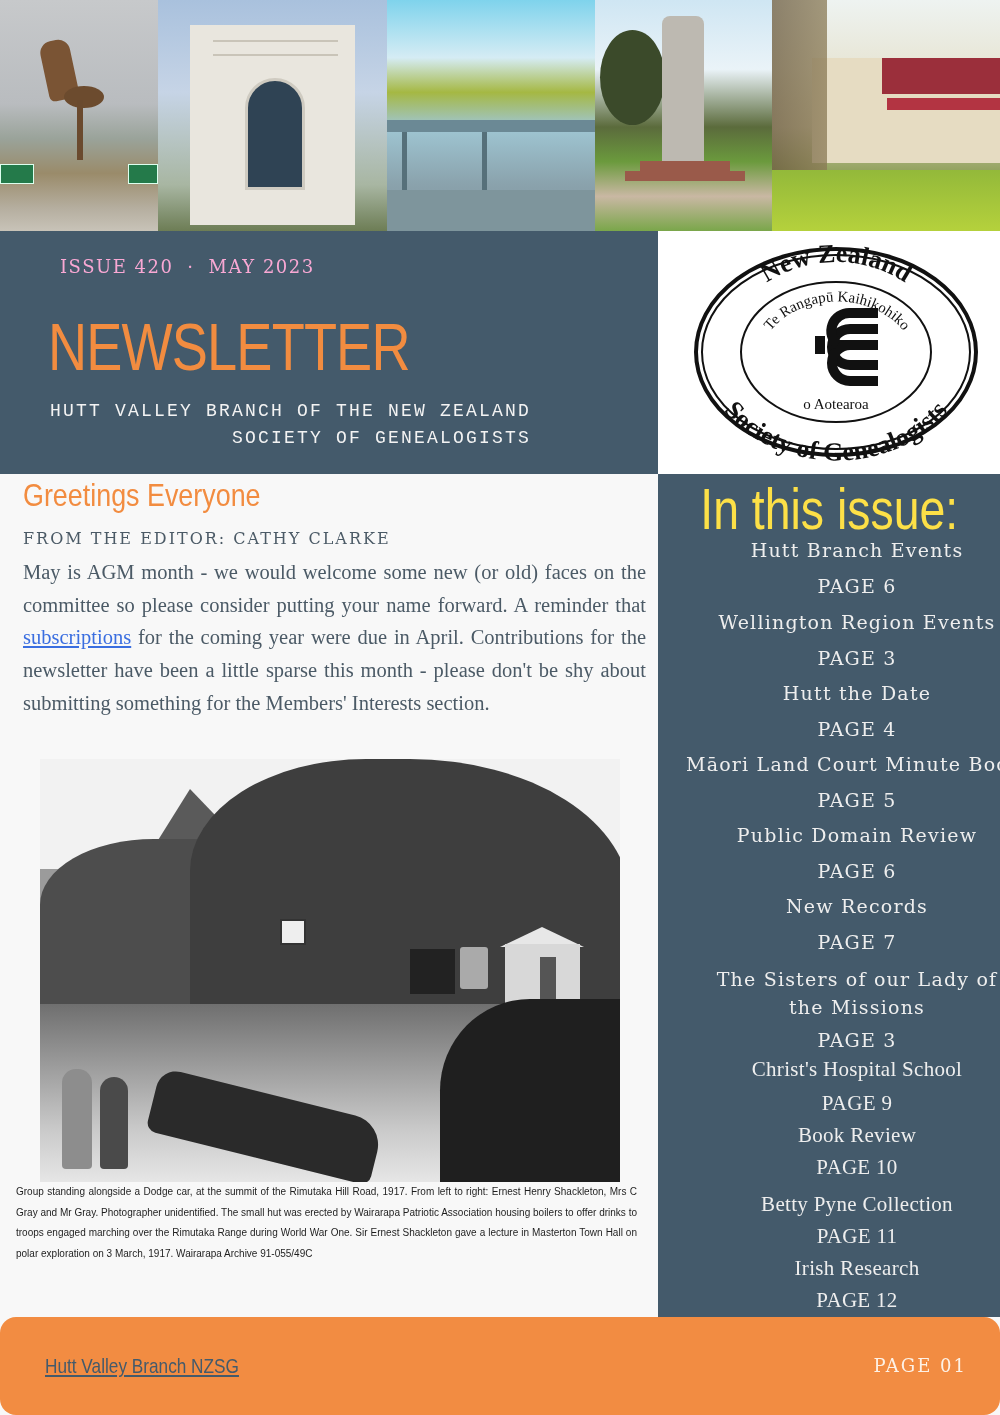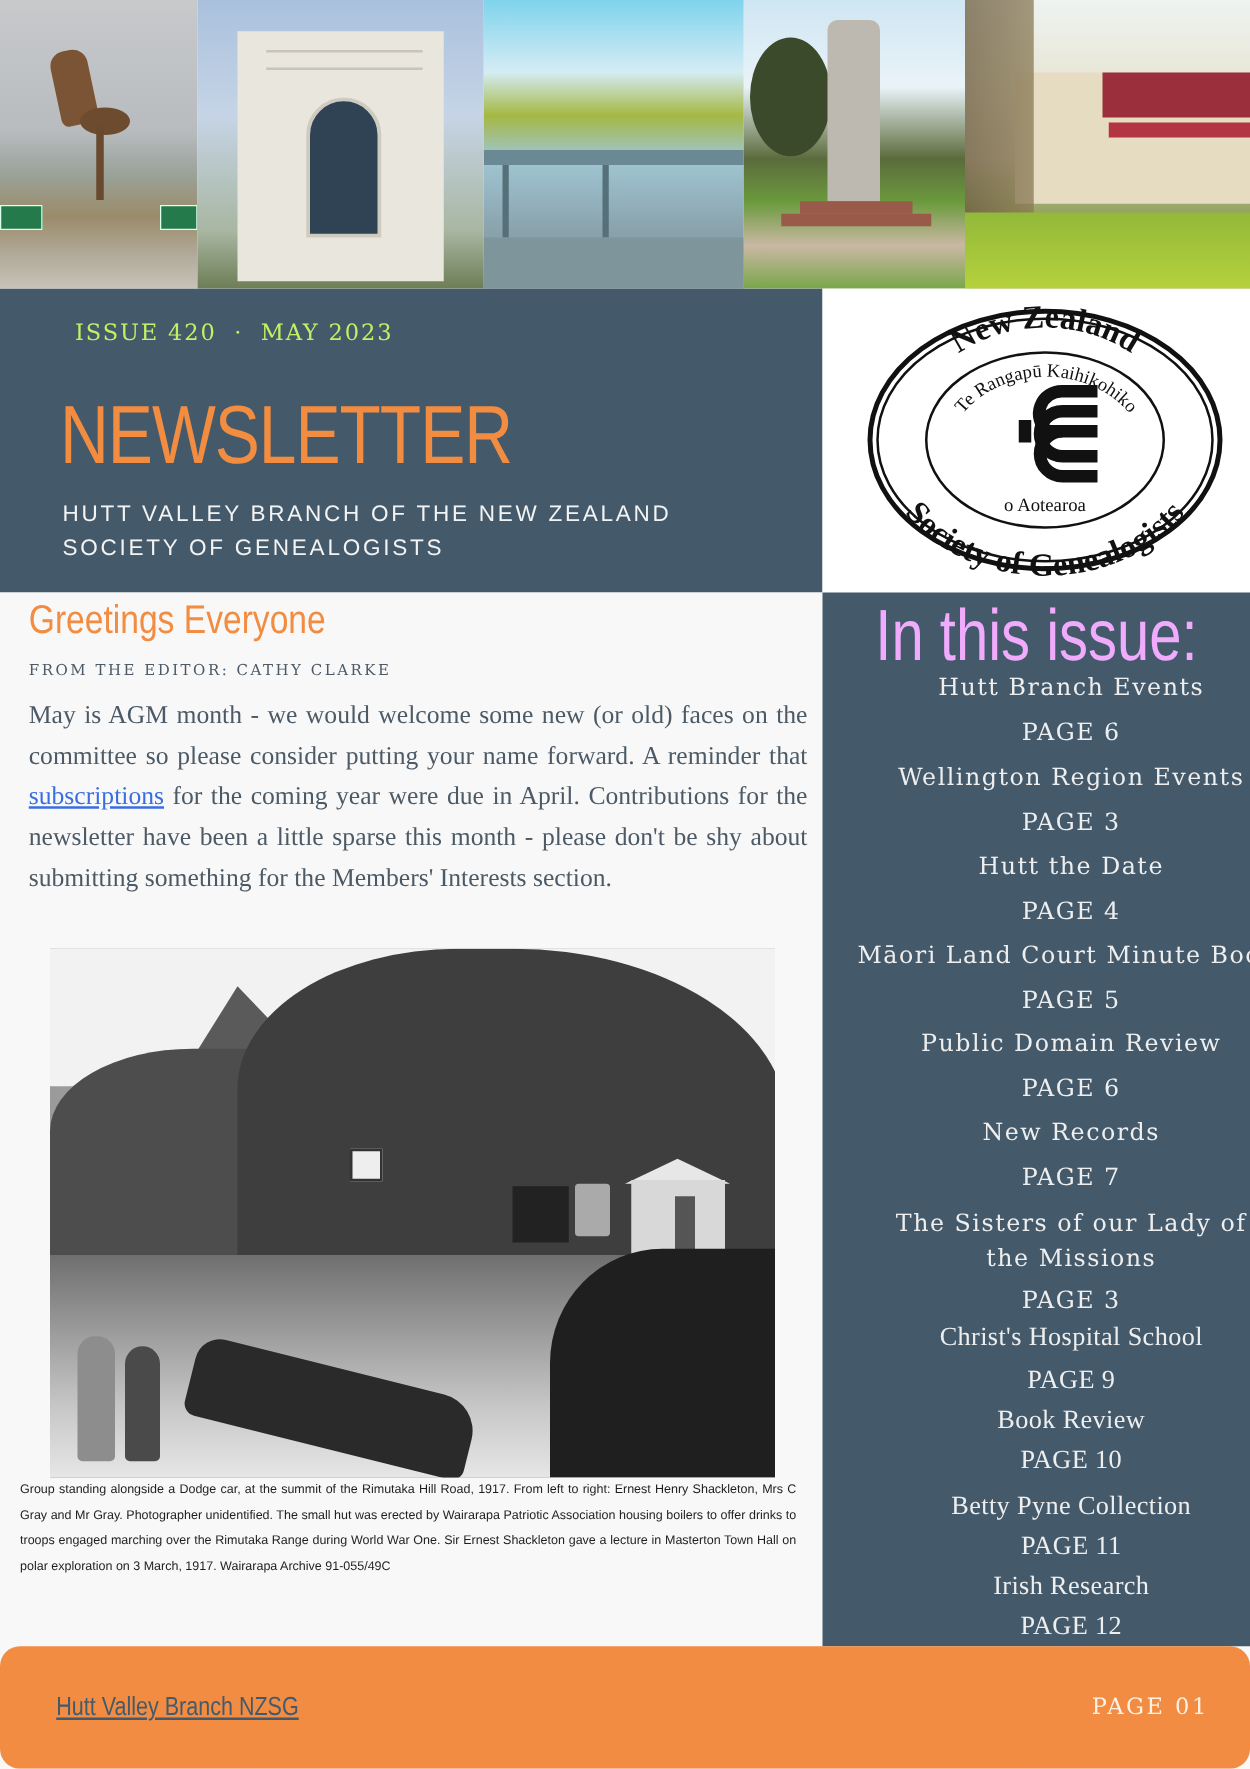--- a/index.html
+++ b/index.html
@@ -30,33 +30,33 @@
   .monument-step { position:absolute; height:10px; background:#9a5a4a; }
   .palm { position:absolute; left:5px; top:30px; width:65px; height:95px; border-radius:50%; background:#3b4a2a; }
   .house { position:absolute; left:40px; top:58px; width:188px; height:105px; background:#e6dcc2; }
   .house-roof { position:absolute; left:110px; top:58px; width:118px; height:36px; background:#9b2f3b; }
   .house-veranda { position:absolute; left:115px; top:98px; width:113px; height:12px; background:#b33442; }
   .tree { position:absolute; left:0; top:0; width:55px; height:180px; background:linear-gradient(90deg,#6b5b3f,#8a7a55); opacity:.75; }
   .lawn { position:absolute; left:0; top:170px; width:228px; height:61px; background:linear-gradient(180deg,#93b93a,#b5d13c); }
 
   
   .header-band { position:absolute; left:0; top:231px; width:658px; height:243px; background:#445a6b; }
-  .issue-line { position:absolute; left:60px; top:25px; color:#bef264; font-family:"DejaVu Serif", serif; font-size:18px; letter-spacing:1.5px; }
+  .issue-line { position:absolute; left:60px; top:25px; color:#f9a8d4; font-family:"DejaVu Serif", serif; font-size:18px; letter-spacing:1.5px; }
   .issue-line .dot { margin: 0 14px; }
   .newsletter-title { position:absolute; left:48px; top:78px; color:#f28c40; font-family:"Liberation Sans", sans-serif; font-size:66px; font-weight:400; letter-spacing:-1px; transform: scaleX(0.82); transform-origin: left top; }
-  .branch-subtitle { position:absolute; left:50px; top:167px; color:#f3f3f3; font-family:Liberation Sans, sans-serif; font-size:18px; letter-spacing:2.2px; line-height:27px; text-transform:uppercase; }
+  .branch-subtitle { position:absolute; left:50px; top:167px; color:#f3f3f3; font-family:Liberation Mono, monospace; font-size:18px; letter-spacing:2.2px; line-height:27px; text-transform:uppercase;text-align:right; }
 
   
   .logo-box { position:absolute; left:658px; top:231px; width:342px; height:243px; background:#ffffff; }
   .logo-svg { position:absolute; left:30px; top:10px; width:296px; height:222px; }
 
   
   .content { position:absolute; left:0; top:474px; width:658px; height:843px; background:#f8f8f8; }
   .greeting-title { position:absolute; left:23px; top:3px; color:#f28c40; font-family:"Liberation Sans", sans-serif; font-size:32px; transform: scaleX(0.84); transform-origin:left top; white-space:nowrap; }
-  .editor-line { position:absolute; left:23px; top:55px; color:#4b5a66; font-family:"DejaVu Serif", serif; font-size:12px; letter-spacing:2px; }
+  .editor-line { position:absolute; left:23px; top:55px; color:#4b5a66; font-family:"DejaVu Serif", serif; font-size:16px; letter-spacing:2px; }
   .intro-text { position:absolute; left:23px; top:82px; width:623px; color:#4b5a66; font-family:"Liberation Serif", serif; font-size:20.5px; line-height:32.7px; text-align:justify; }
   .intro-text a { color:#3a6ee0; text-decoration:underline; }
 
   .photo-historic { position:absolute; left:40px; top:285px; width:580px; height:423px; background:#9b9b9b; overflow:hidden; }
   .ph-sky { position:absolute; left:0; top:0; width:580px; height:110px; background:#f2f2f2; }
   .ph-mountain { position:absolute; left:0; top:30px; width:0; height:0; border-left:150px solid transparent; border-right:230px solid transparent; border-bottom:240px solid #5a5a5a; }
   .ph-hill { position:absolute; left:150px; top:0px; width:440px; height:280px; border-radius:40% 50% 0 0; background:#3e3e3e; }
   .ph-hill-left { position:absolute; left:0; top:80px; width:380px; height:220px; border-radius:30% 60% 0 0; background:#4d4d4d; }
   .ph-ground { position:absolute; left:0; top:245px; width:580px; height:178px; background:linear-gradient(180deg,#6f6f6f,#c9c9c9 70%,#e6e6e6); }
   .ph-bush { position:absolute; left:400px; top:240px; width:180px; height:183px; border-radius:50% 0 0 0; background:#1f1f1f; }
@@ -67,21 +67,21 @@
   .ph-box { position:absolute; left:370px; top:190px; width:45px; height:45px; background:#222; }
   .ph-sign { position:absolute; left:240px; top:160px; width:26px; height:26px; background:#eee; border:2px solid #333; }
   .ph-car { position:absolute; left:110px; top:335px; width:230px; height:65px; background:#2a2a2a; border-radius:20px 30px 10px 10px; transform: rotate(14deg); }
   .ph-person1 { position:absolute; left:22px; top:310px; width:30px; height:100px; background:#8d8d8d; border-radius:14px 14px 4px 4px; }
   .ph-person2 { position:absolute; left:60px; top:318px; width:28px; height:92px; background:#4a4a4a; border-radius:14px 14px 4px 4px; }
 
   .caption { position:absolute; left:16px; top:708px; width:621px; color:#1e1e1e; font-family:"Liberation Sans", sans-serif; font-size:10px; line-height:20.7px; text-align:justify; }
 
   
   .sidebar { position:absolute; left:658px; top:474px; width:342px; height:843px; background:#445a6b; }
-  .toc-title { position:absolute; left:0; top:1px; width:342px; text-align:center; color:#f0abfc; font-family:"Liberation Sans", sans-serif; font-size:58px; }
+  .toc-title { position:absolute; left:0; top:1px; width:342px; text-align:center; color:#fde047; font-family:"Liberation Sans", sans-serif; font-size:58px; }
   .toc-title span { display:inline-block; transform: scaleX(0.8); }
   .toc-item { position:absolute; left:0; width:342px; text-align:center; color:#eeeeee; font-family:"DejaVu Serif", serif; font-size:19px; letter-spacing:1.2px; white-space:nowrap;margin-left:28px; }
   .toc-item.wrap { white-space:normal; line-height:28px; padding:0 20px; }
   .toc-item.tight { font-family:"Liberation Serif", serif; font-size:21px; letter-spacing:0.3px; }
 
   
   .footer { position:absolute; left:0; top:1317px; width:1000px; height:98px; background:#f28c42;border-radius:16px; }
   .footer-link { position:absolute; left:45px; top:37px; color:#445a6b; font-family:"Liberation Sans", sans-serif; font-size:21px; text-decoration:underline; transform: scaleX(0.82); transform-origin:left top; white-space:nowrap; }
   .footer-page { position:absolute; right:33px; top:38px; color:#fdf1e6; font-family:"DejaVu Serif", serif; font-size:18px; letter-spacing:2px; }
 </style>

